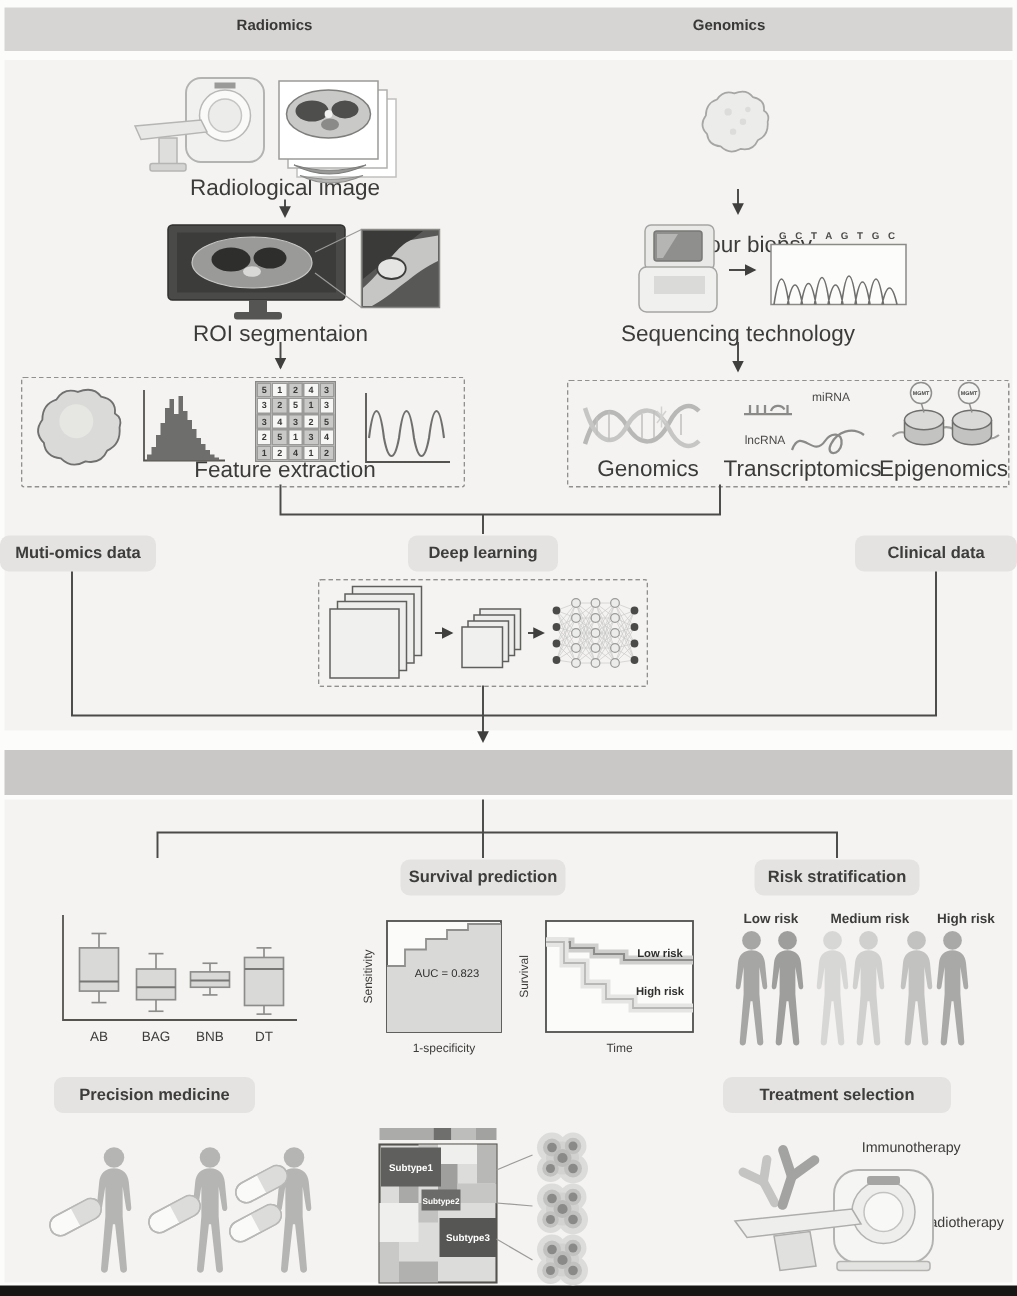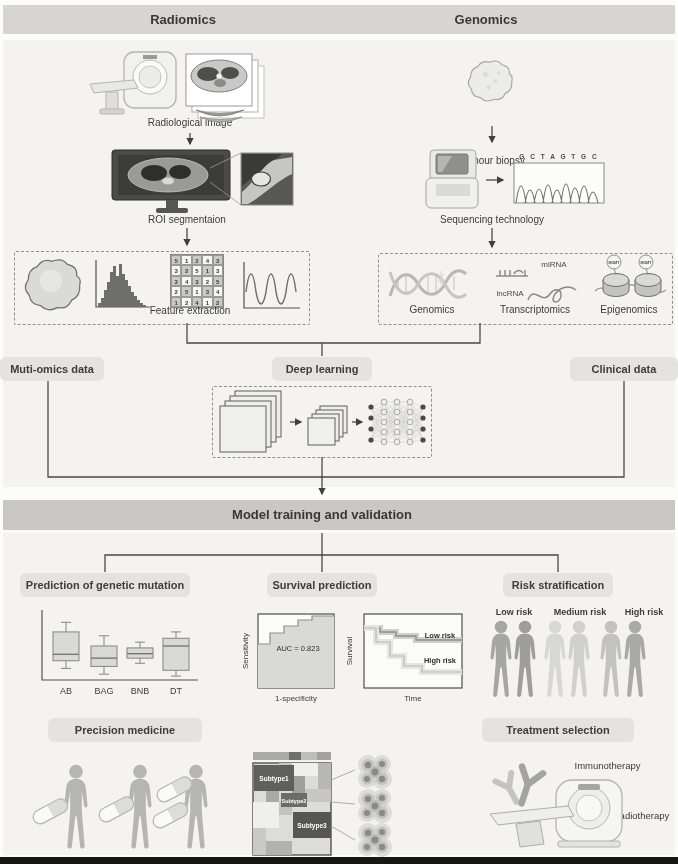--- a/index.html
+++ b/index.html
@@ -1,21 +1,21 @@
 <!DOCTYPE html>
 <html><head>
 <meta charset="utf-8">
 <style>
   html,body{margin:0;padding:0;background:#ffffff;}
   .page{position:relative;width:678px;height:864px;overflow:hidden;
         background:#fcfcfa;font-family:"Liberation Sans",sans-serif;}
   .band{position:absolute;background:#d6d5d3;}
   .panel{position:absolute;background:#f4f3f1;}
-  .hdr{position:absolute;transform:translateX(-50%);font-weight:bold;font-size:13px;color:#383836;white-space:nowrap;}
-  .lbl{position:absolute;transform:translateX(-50%);font-size:10px;color:#3b3b39;white-space:nowrap;}
+  .hdr{position:absolute;transform:translateX(-50%);font-weight:bold;font-size:10px;color:#383836;white-space:nowrap;}
+  .lbl{position:absolute;transform:translateX(-50%);font-size:15px;color:#3b3b39;white-space:nowrap;}
   .pill{position:absolute;background:#e4e3e1;border-radius:6px;height:24px;
         display:flex;align-items:center;justify-content:center;
         font-weight:bold;font-size:11px;color:#3d3d3b;white-space:nowrap;}
   .dash{position:absolute;border:1.5px dashed #90908e;border-radius:2px;}
   svg{position:absolute;overflow:visible;}
   svg text{font-family:"Liberation Sans",sans-serif;}
   .wires{left:0;top:0;pointer-events:none;z-index:6;}
   .wire{stroke:#4a4a48;stroke-width:1.3;fill:none;}
   .thin{stroke:#9a9a98;stroke-width:0.8;fill:none;}
   .axis{stroke:#55534f;stroke-width:1.2;fill:none;}
@@ -371,27 +371,23 @@
         <circle cx="44" cy="40" r="2.9" class="nnl"></circle>
         <circle cx="44" cy="50" r="2.9" class="nnl"></circle>
         <circle cx="57" cy="15" r="2.6" class="nnd"></circle>
         <circle cx="57" cy="26" r="2.6" class="nnd"></circle>
         <circle cx="57" cy="37" r="2.6" class="nnd"></circle>
         <circle cx="57" cy="48" r="2.6" class="nnd"></circle>
       </g>
   </svg>
 
   <div class="band" style="left:3px;top:500px;width:672px;height:30px;background:#c9c8c6;"></div>
-  <div class="hdr" style="left:322px;top:507px;">Model training and validation</div>
 
   <div class="panel" style="left:3px;top:533px;width:672px;height:322px;"></div>
 
-  <div class="pill" style="left:20px;top:573px;width:170px;">
-      <span>Prediction of genetic mutation</span>
-    </div>
   <div class="pill" style="left:267px;top:573px;width:110px;">
       <span>Survival prediction</span>
     </div>
   <div class="pill" style="left:503px;top:573px;width:110px;">
       <span>Risk stratification</span>
     </div>
 
   <svg class="z2" style="left:26px;top:602px;" width="180" height="98" viewBox="0 0 180 98">
     <path class="axis" d="M16,8 V78 H172"></path>
     <g id="bp-g">
@@ -452,21 +448,21 @@
     <text x="106" y="13" class="risklab">Medium risk</text>
     <text x="170" y="13" class="risklab">High risk</text>
     <use href="#person" x="10" y="18" width="34" height="82" fill="#a6a6a4"></use>
     <use href="#person" x="34" y="18" width="34" height="82" fill="#9e9e9c"></use>
     <use href="#person" x="64" y="18" width="34" height="82" fill="#d7d7d5"></use>
     <use href="#person" x="88" y="18" width="34" height="82" fill="#d0d0ce"></use>
     <use href="#person" x="120" y="18" width="34" height="82" fill="#c2c2c0"></use>
     <use href="#person" x="144" y="18" width="34" height="82" fill="#a9a9a7"></use>
   </svg>
 
-  <div class="pill" style="left:48px;top:718px;width:154px;">
+  <div class="pill" style="left:36px;top:718px;width:134px;">
       <span>Precision medicine</span>
     </div>
   <div class="pill" style="left:482px;top:718px;width:152px;">
       <span>Treatment selection</span>
     </div>
 
   <svg class="z2" style="left:14px;top:760px;" width="215" height="96" viewBox="0 0 215 96">
     <use href="#person" x="44" y="4" width="36" height="90" fill="#b5b5b3"></use>
     <use href="#person" x="108" y="4" width="36" height="90" fill="#b5b5b3"></use>
     <use href="#person" x="164" y="4" width="36" height="90" fill="#b5b5b3"></use>

